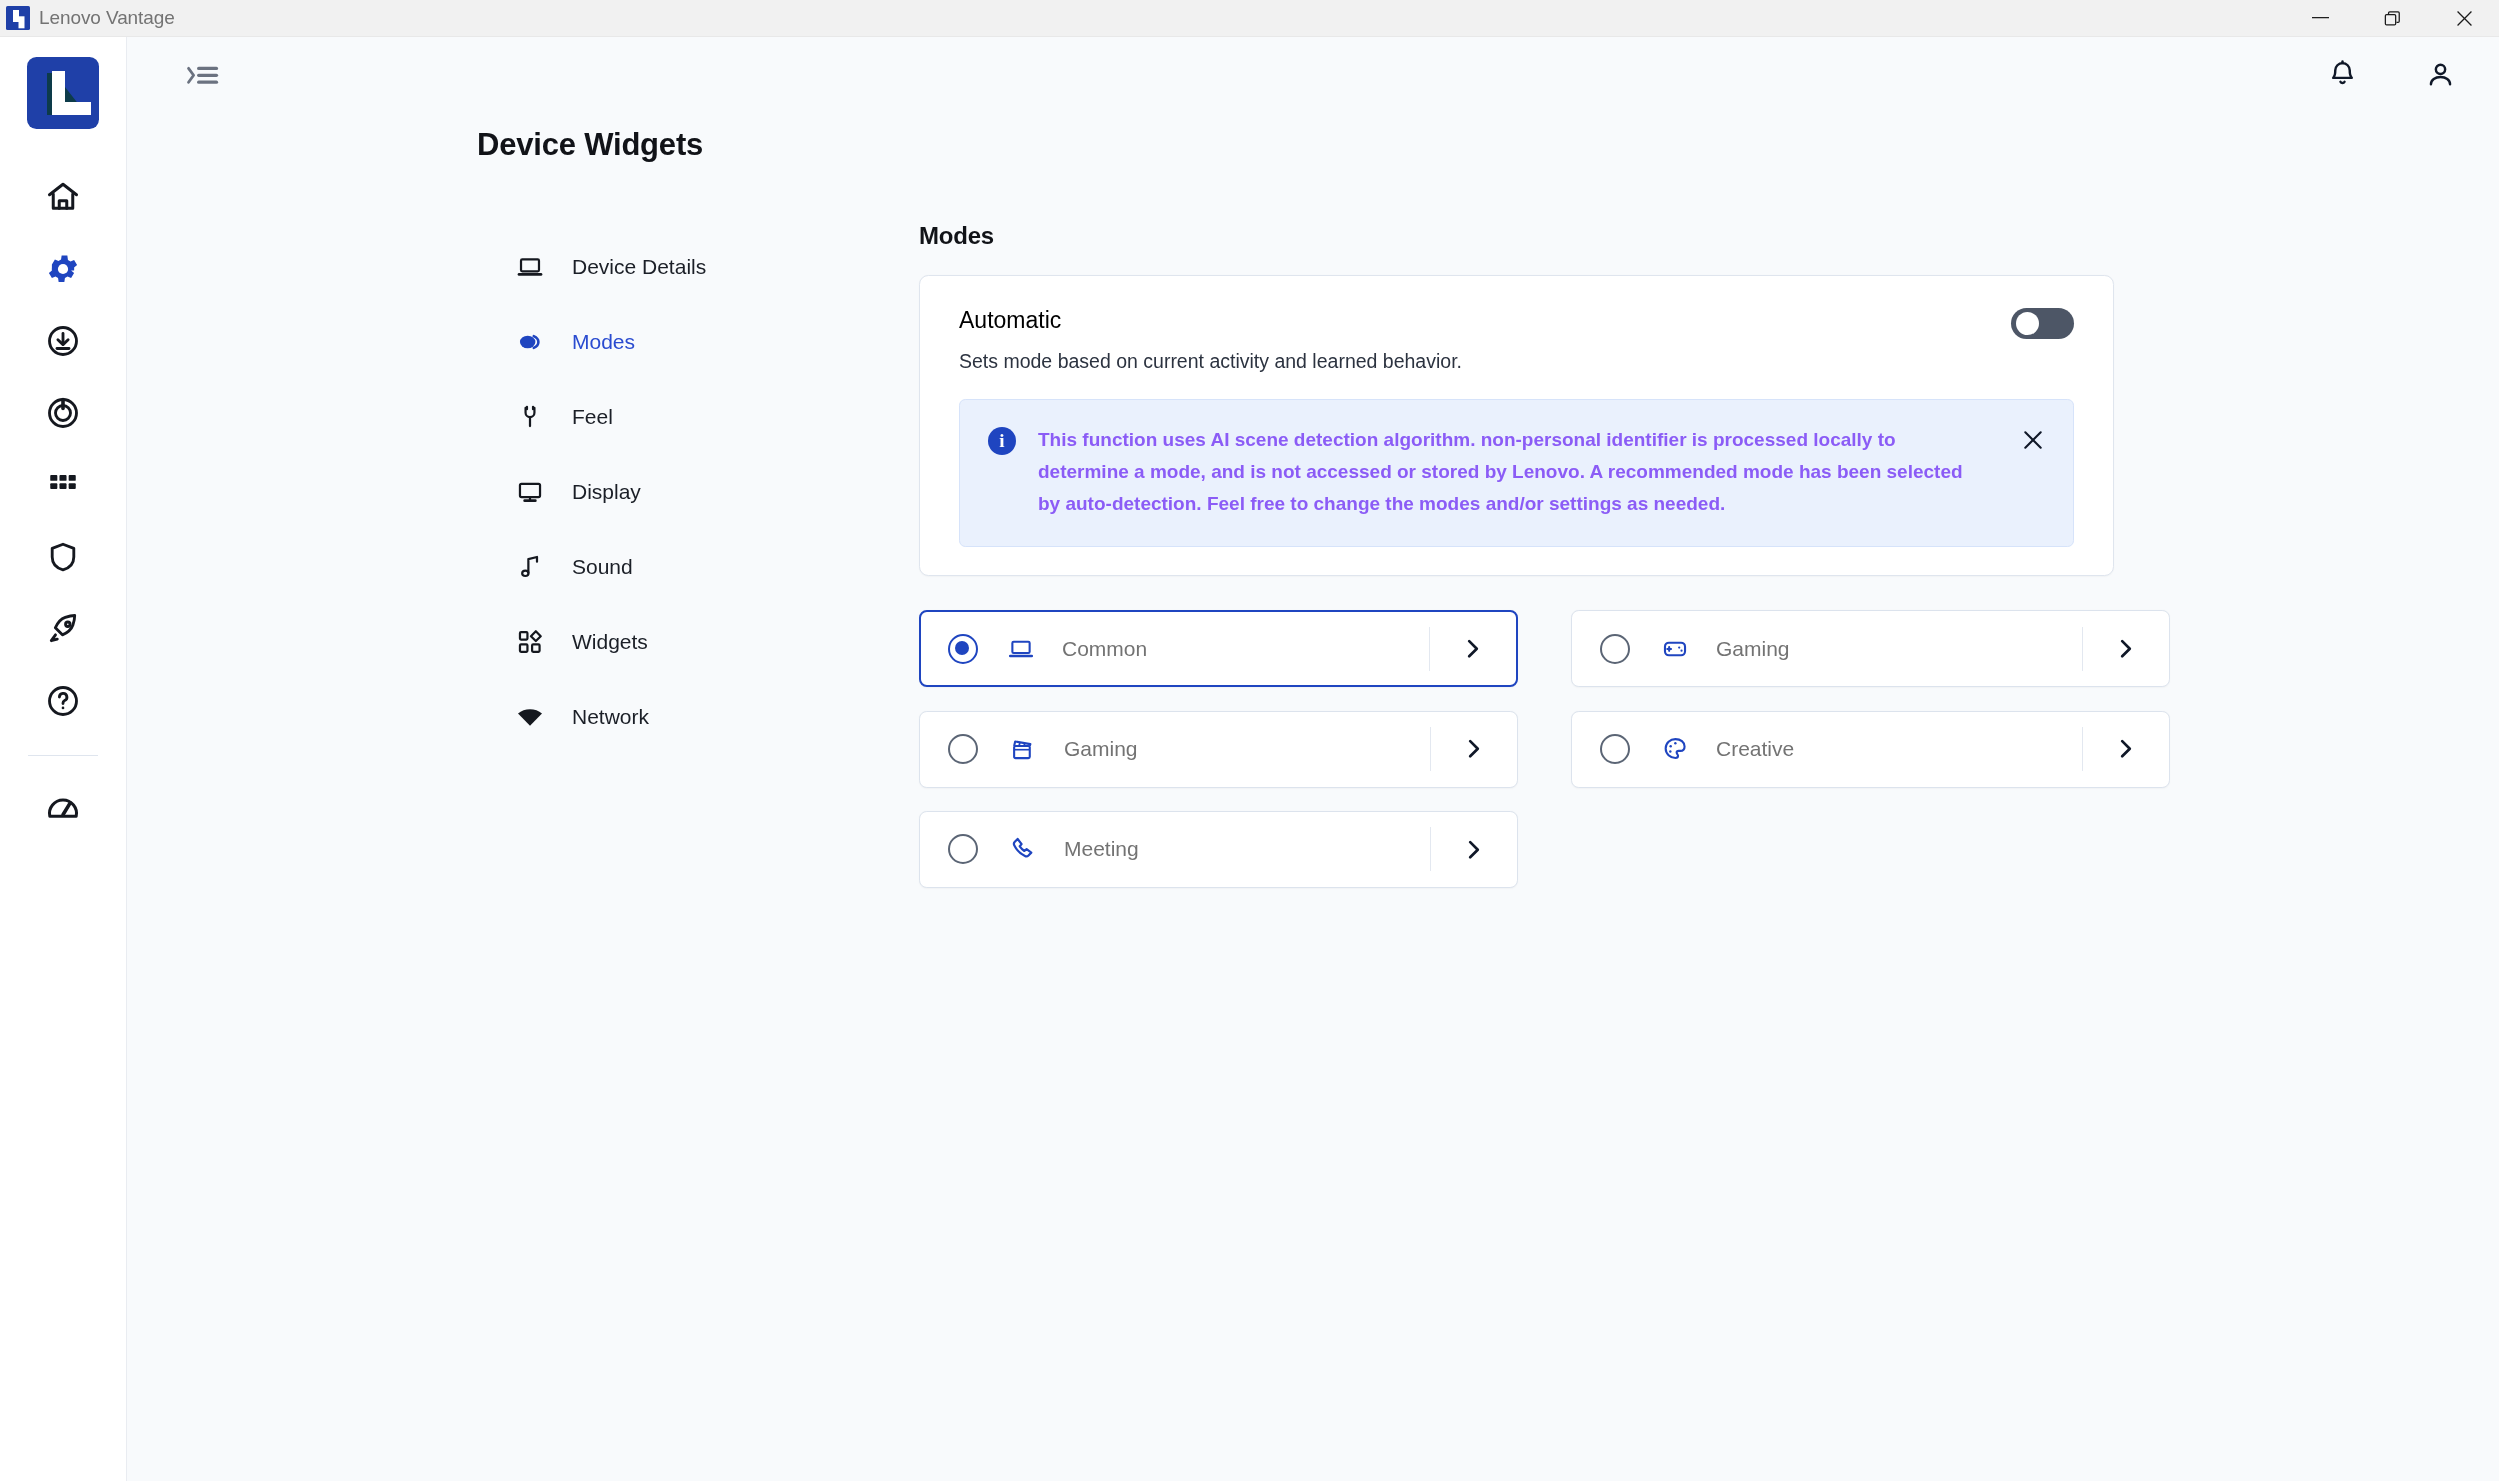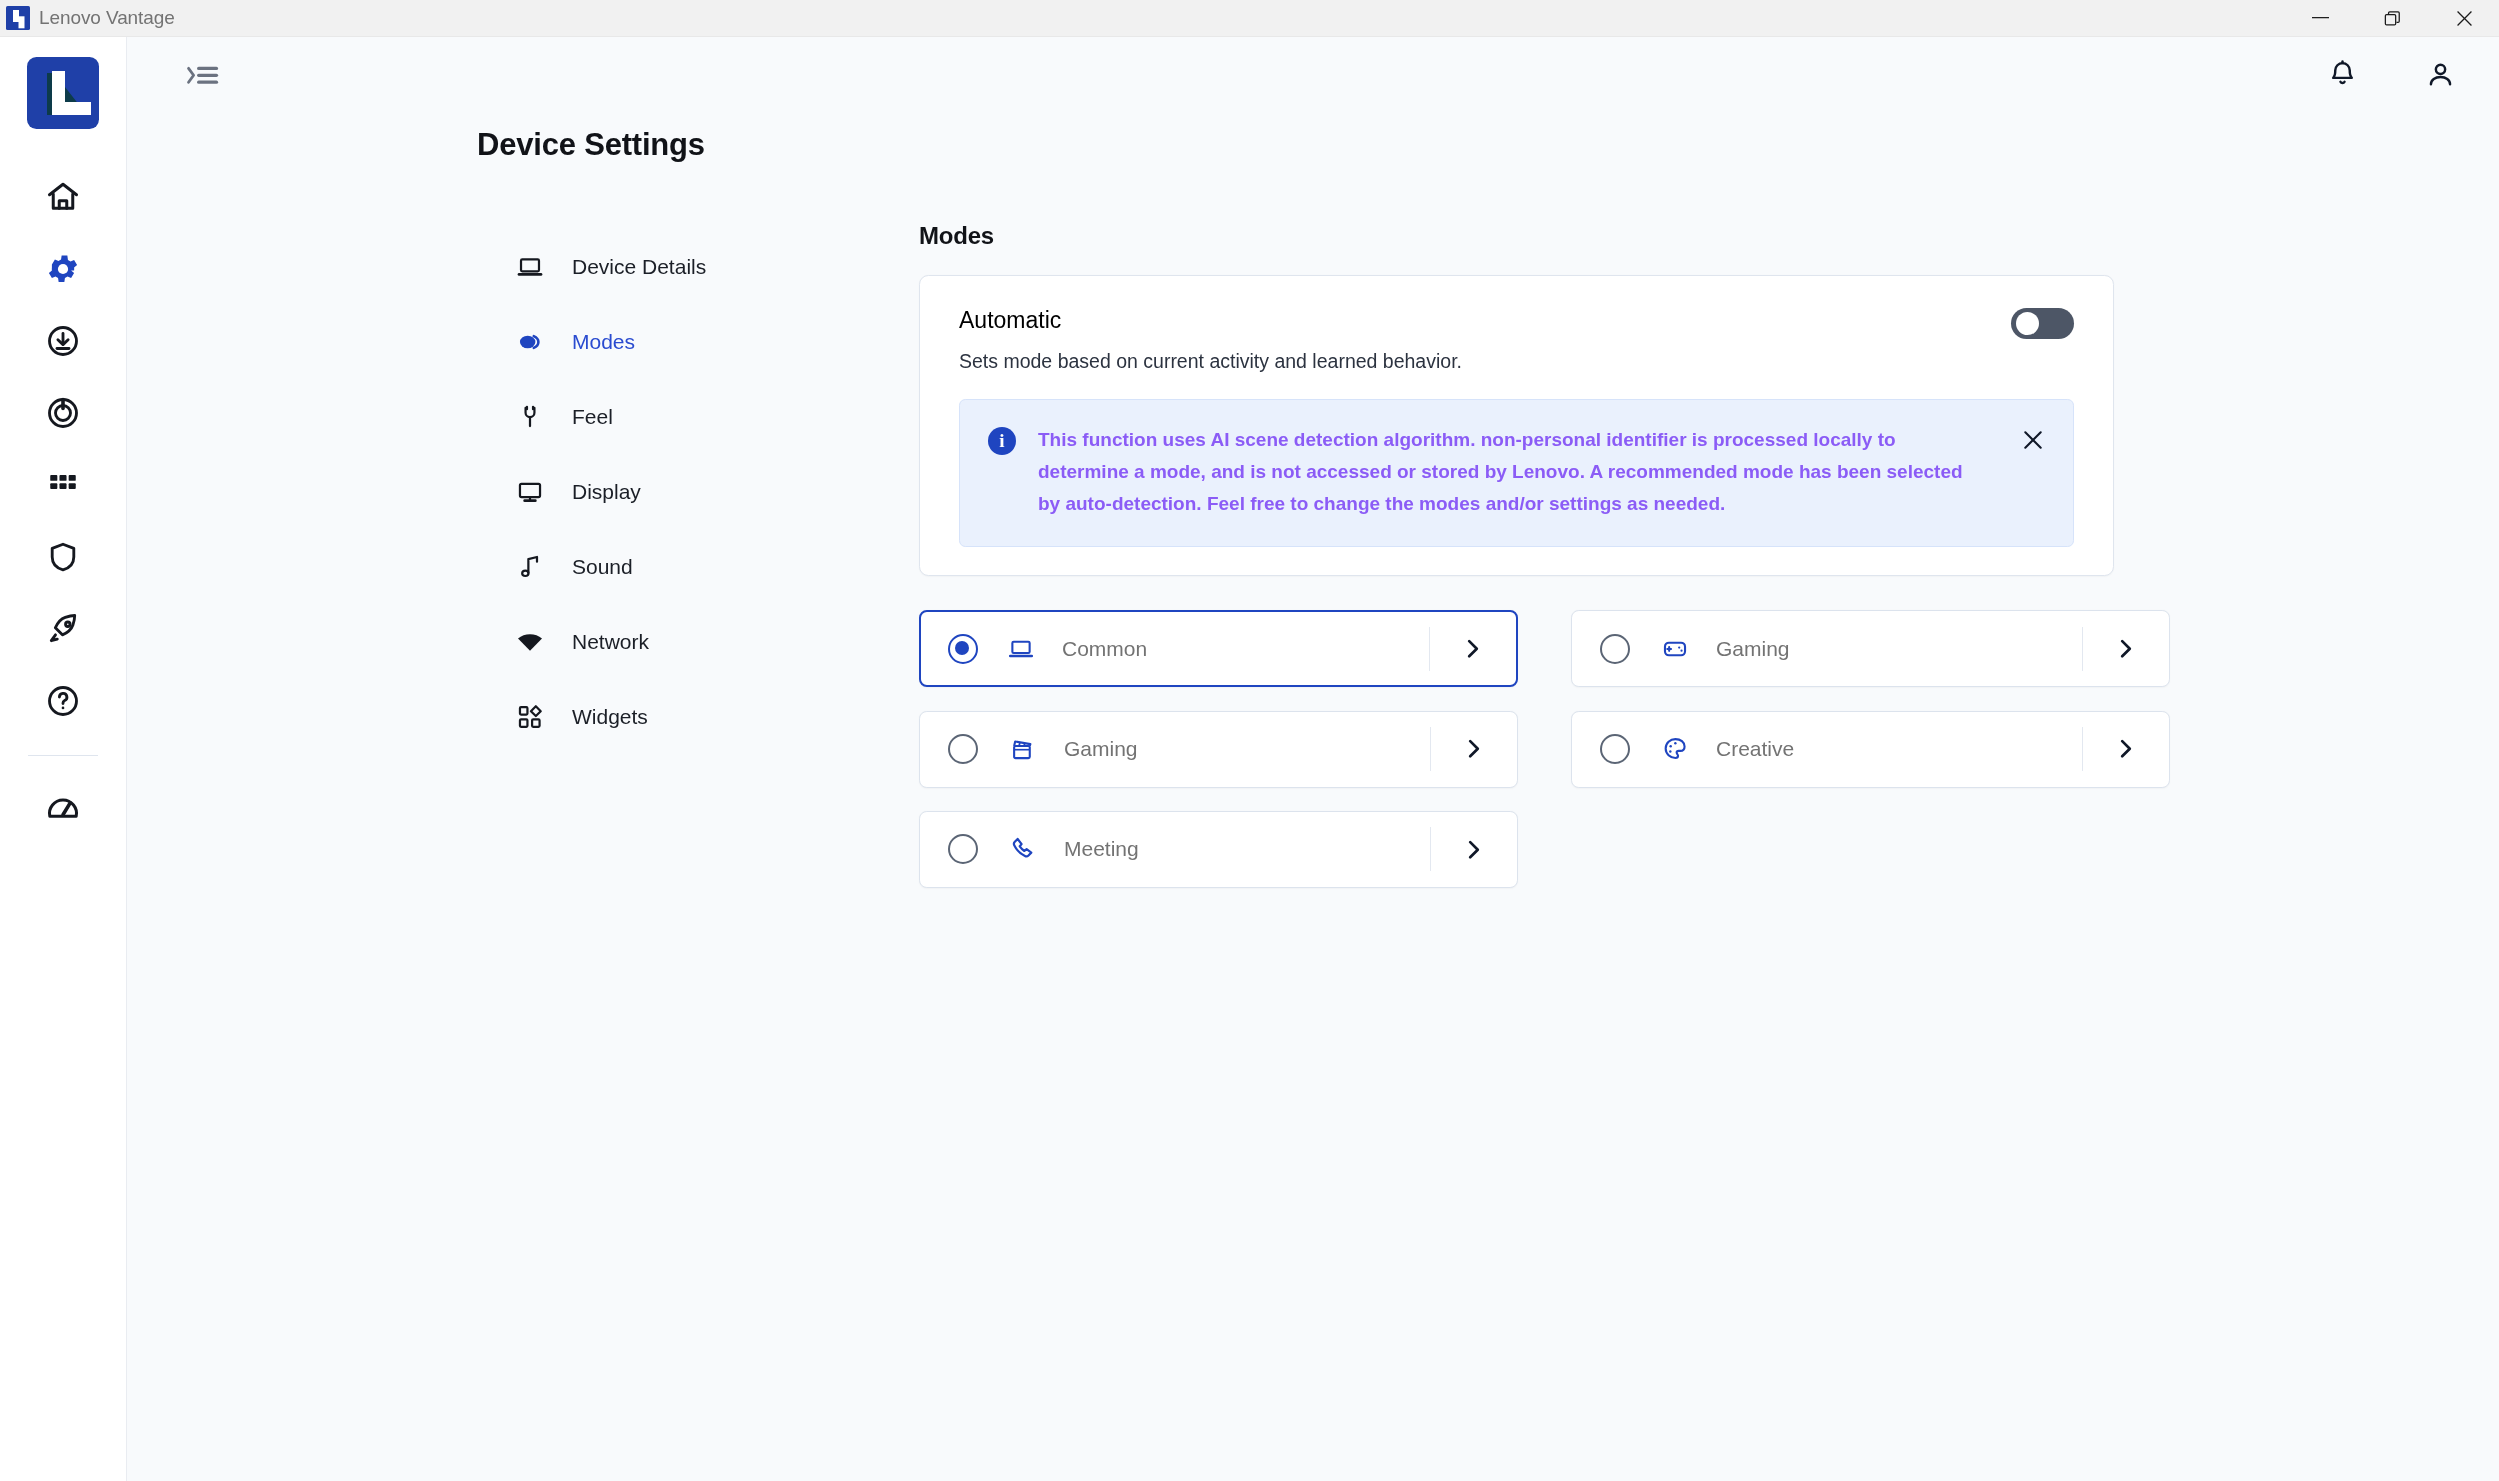--- a/index.html
+++ b/index.html
@@ -380,21 +380,21 @@
           <span>
             <svg width="31" height="31" viewBox="0 0 24 24" fill="none" stroke="#101828" stroke-width="1.9" stroke-linecap="round" stroke-linejoin="round">
               <circle cx="12" cy="8" r="3.6"></circle>
               <path d="M4.6 19.5c0-3.4 3.3-5.6 7.4-5.6s7.4 2.2 7.4 5.6"></path>
             </svg>
           </span>
         </div>
       </div>
     </div>
 
-    <div class="page-title">Device Settings</div>
+    <div class="page-title">Device Widgets</div>
 
     <div class="body-row">
 
       <div class="subnav">
 
         <div class="subnav-item">
           <span class="subnav-icon">
             <svg width="28" height="28" viewBox="0 0 24 24" fill="none" stroke="#15181f" stroke-width="1.9" stroke-linejoin="round">
               <rect x="4.3" y="5.5" width="15.4" height="10.2" rx="1.1"></rect>
               <path d="M2.6 18.4h18.8" stroke-width="2.4" stroke-linecap="round"></path>
@@ -441,37 +441,37 @@
             <svg width="28" height="28" viewBox="0 0 24 24" fill="none" stroke="#15181f" stroke-width="1.9" stroke-linecap="round" stroke-linejoin="round">
               <path d="M10.6 17V5.2l7.4-1.8v4"></path>
               <ellipse cx="8" cy="17.4" rx="2.7" ry="2.3"></ellipse>
             </svg>
           </span>
           <span class="subnav-label">Sound</span>
         </div>
 
         <div class="subnav-item">
           <span class="subnav-icon">
-            <svg width="30" height="30" viewBox="0 0 24 24">
-              <path d="M2.4 9.2C5 7 8.4 5.8 12 5.8s7 1.2 9.6 3.4L12 19Z" fill="#15181f"></path>
-            </svg>
-          </span>
-          <span class="subnav-label">Network</span>
-        </div>
-
-        <div class="subnav-item">
-          <span class="subnav-icon">
             <svg width="28" height="28" viewBox="0 0 24 24" fill="none" stroke="#15181f" stroke-width="1.9" stroke-linejoin="round">
               <rect x="3.4" y="3.6" width="6.4" height="6.4" rx="0.9"></rect>
               <rect x="3.4" y="14" width="6.4" height="6.4" rx="0.9"></rect>
               <rect x="13.8" y="14" width="6.4" height="6.4" rx="0.9"></rect>
               <path d="M17 2.8 21.2 7 17 11.2 12.8 7Z"></path>
             </svg>
           </span>
           <span class="subnav-label">Widgets</span>
+        </div>
+
+        <div class="subnav-item">
+          <span class="subnav-icon">
+            <svg width="30" height="30" viewBox="0 0 24 24">
+              <path d="M2.4 9.2C5 7 8.4 5.8 12 5.8s7 1.2 9.6 3.4L12 19Z" fill="#15181f"></path>
+            </svg>
+          </span>
+          <span class="subnav-label">Network</span>
         </div>
 
       </div>
 
       <div class="content">
 
         <div class="section-title">Modes</div>
 
         <div class="auto-card">
           <div class="auto-head">

